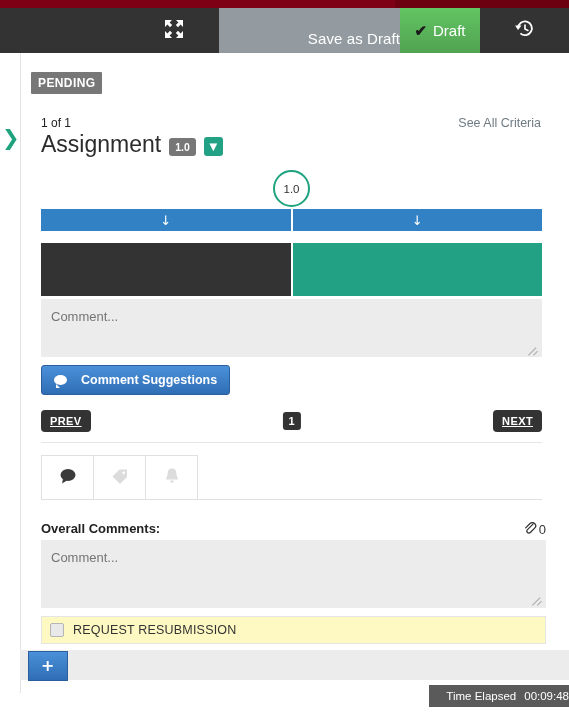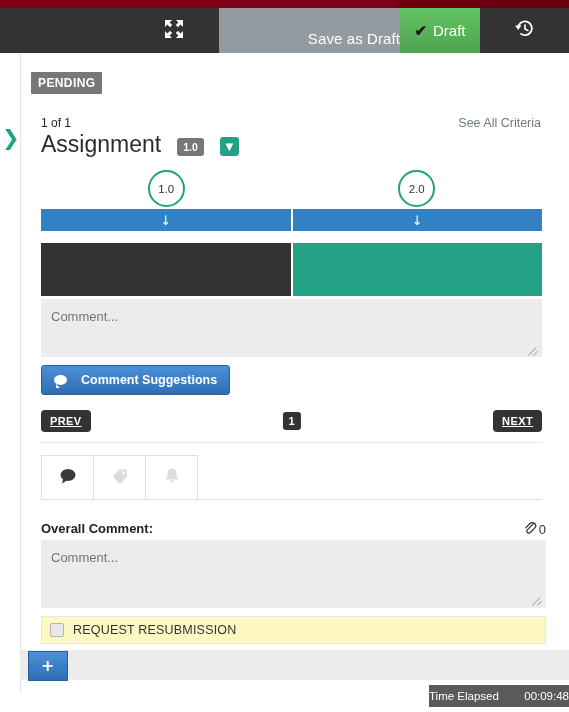--- a/index.html
+++ b/index.html
@@ -127,21 +127,21 @@
     right: 28px; top: 116px;
     font-size: 12.5px;
     color: #6f7b83;
     cursor: pointer;
   }
   .title-row {
     position: absolute;
     left: 41px; top: 131px;
     display: flex;
     align-items: center;
-    gap: 16px;
+    gap: 8px;
   }
   .title-text {
     font-size: 23px;
     color: #2b2b2b;
     font-weight: normal;
   }
   .title-badge {
     background: #777777;
     color: #ffffff;
     font-size: 10.5px;
@@ -445,21 +445,21 @@
   }
 
   
   .time-bar {
     position: absolute;
     right: 0; top: 685px;
     width: 140px; height: 22px;
     background: #5a5a5a;
     color: #ffffff;
     font-size: 11.5px;
-    display: flex; align-items: center; justify-content: space-between;
+    display: flex; align-items: center; justify-content: flex-end;
     gap: 8px;
   }
   .page-bottom {
     position: absolute;
     left: 0; top: 693px;
     width: 569px; height: 19px;
     background: #ffffff;
   }
 </style>
 </head>
@@ -514,23 +514,20 @@
 <div class="title-row">
   <span class="title-text">Assignment</span>
   <span class="title-badge">1.0</span>
   <span class="title-caret">▼</span>
 </div>
 
 <div class="score-circles">
   <div class="score-cell">
     <div class="score-circle">1.0</div>
   </div>
-  <div class="score-cell">
-    <div class="score-circle">2.0</div>
-  </div>
 </div>
 
 <div class="bar-row">
   <div class="bar">
     <span class="arrow">↓</span>
   </div>
   <div class="bar">
     <span class="arrow">↓</span>
   </div>
 </div>
@@ -576,21 +573,21 @@
   <div class="tab">
     <span>
       <svg width="18" height="18" viewBox="0 0 18 18">
         <path d="M9 1.5 C6 1.5 4.6 3.6 4.6 6.2 C4.6 9.5 3 11 3 12.6 L15 12.6 C15 11 13.4 9.5 13.4 6.2 C13.4 3.6 12 1.5 9 1.5 Z" fill="#dcdcdc"></path>
         <path d="M7.2 13.6 C7.2 15 7.9 15.8 9 15.8 C10.1 15.8 10.8 15 10.8 13.6 Z" fill="#dcdcdc"></path>
       </svg>
     </span>
   </div>
 </div>
 
-<div class="overall-label">Overall Comment:</div>
+<div class="overall-label">Overall Comments:</div>
 <div class="clip-count">
   <span>
     <svg width="15" height="15" viewBox="0 0 18 18">
       <path fill="none" stroke="#333333" stroke-width="1.5" stroke-linecap="round" d="M13.2 5 L6.6 11.6 C5.6 12.6 5.6 14 6.6 15 C7.6 16 9 16 10 15 L15.2 9.8 C16.8 8.2 16.8 5.8 15.2 4.2 C13.6 2.6 11.2 2.6 9.6 4.2 L4.4 9.4"></path>
     </svg>
   </span>
   <span>0</span>
 </div>
 
 <textarea class="overall-comment" placeholder="Comment..." style=""></textarea>

